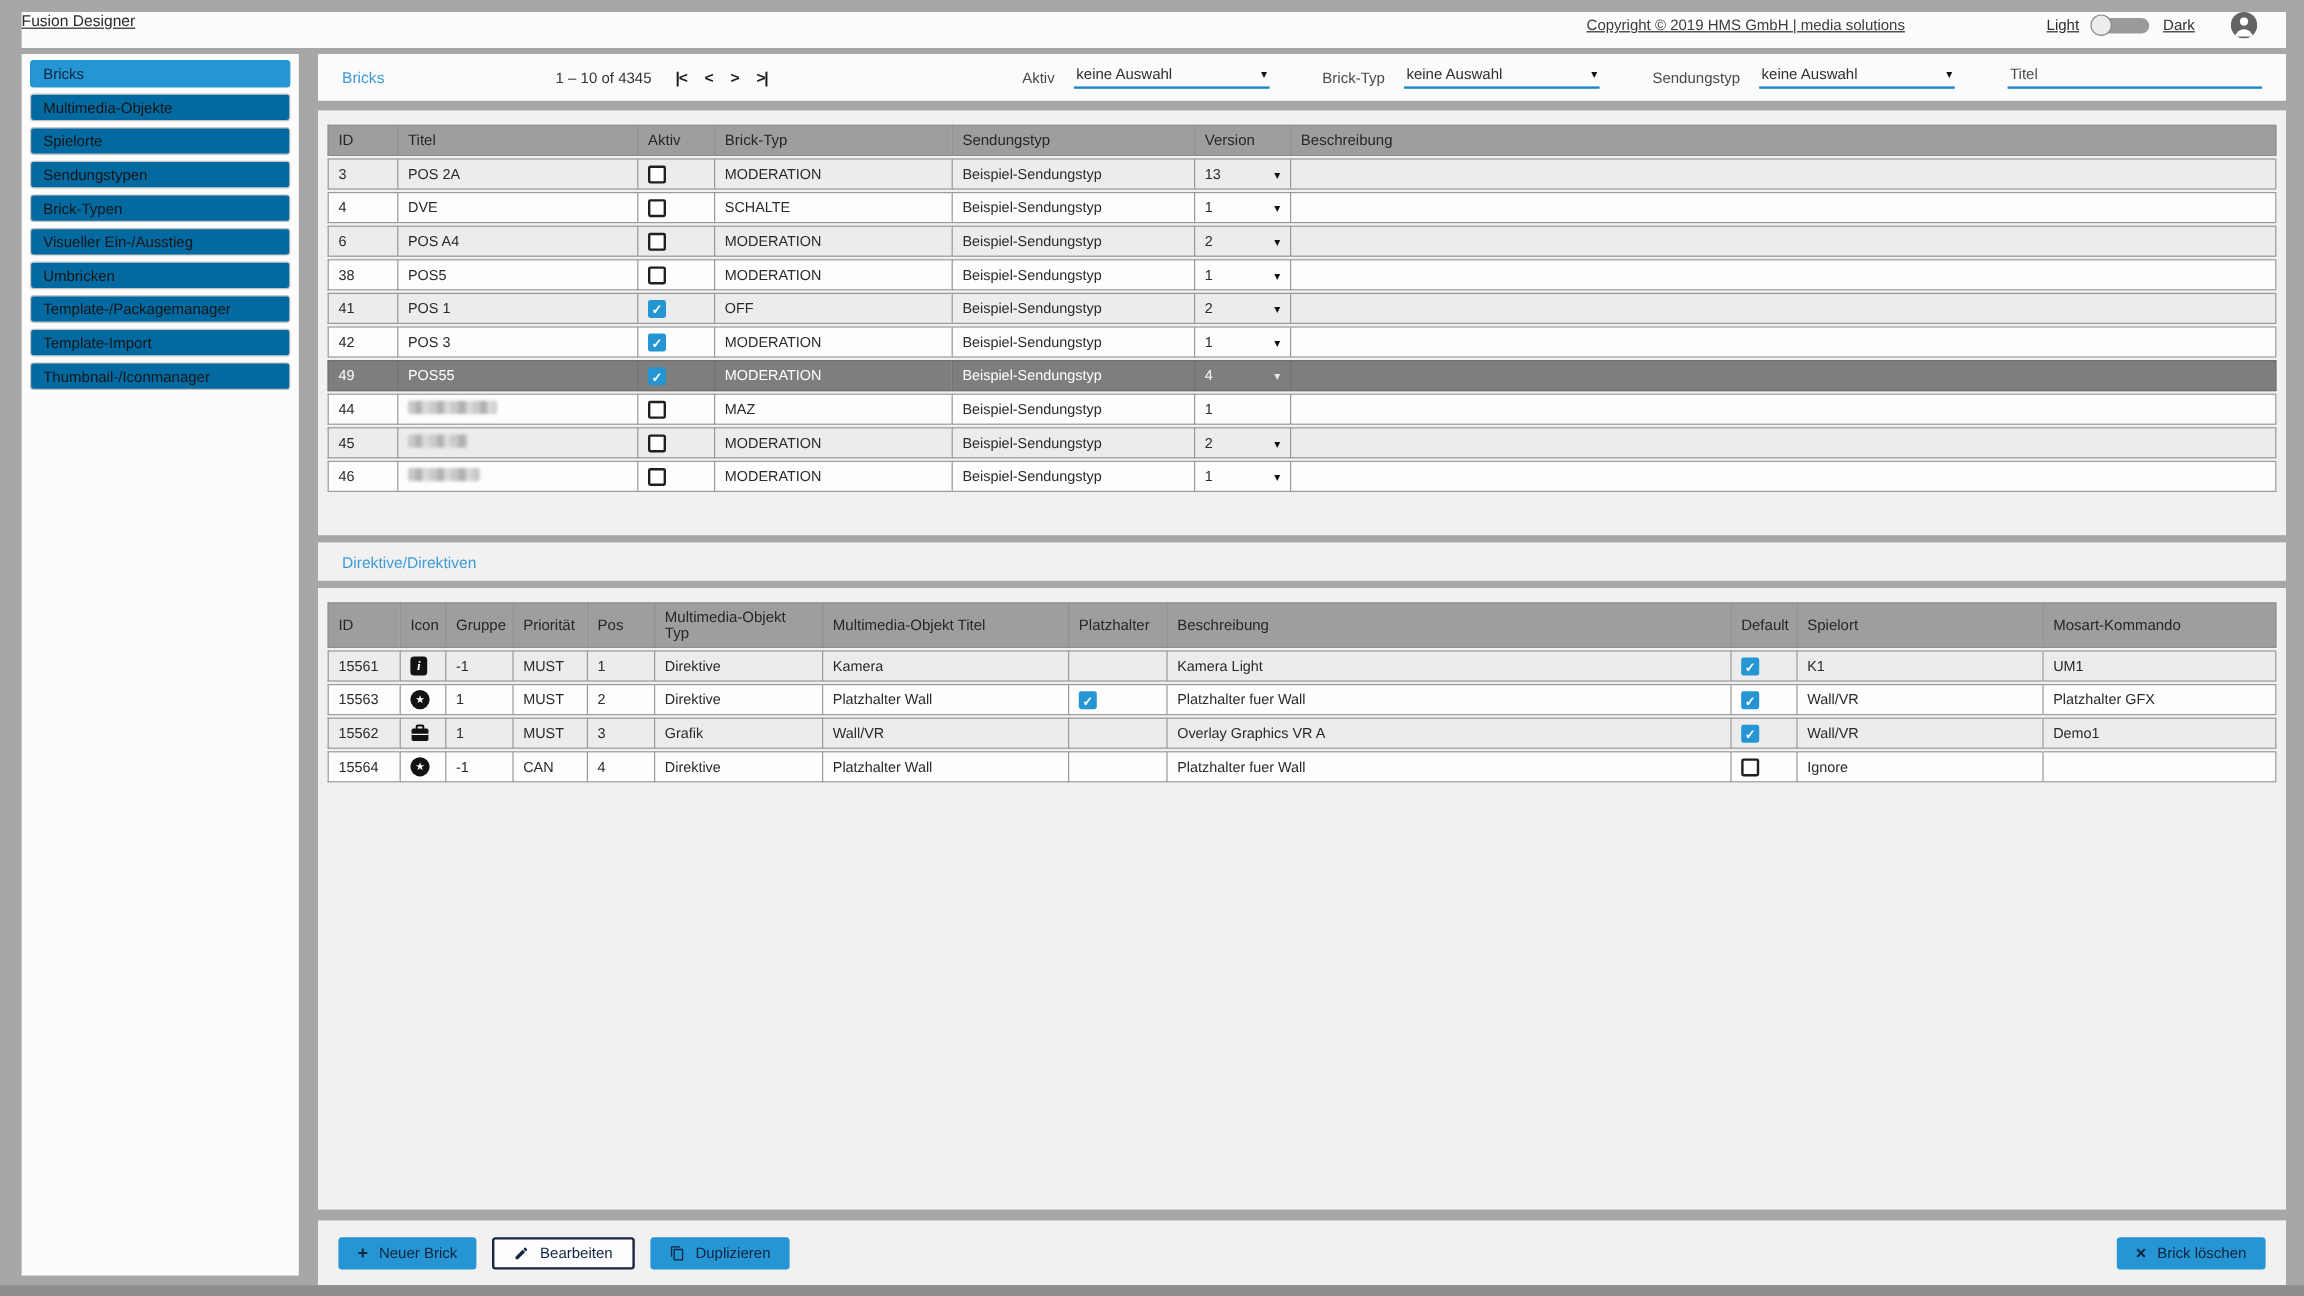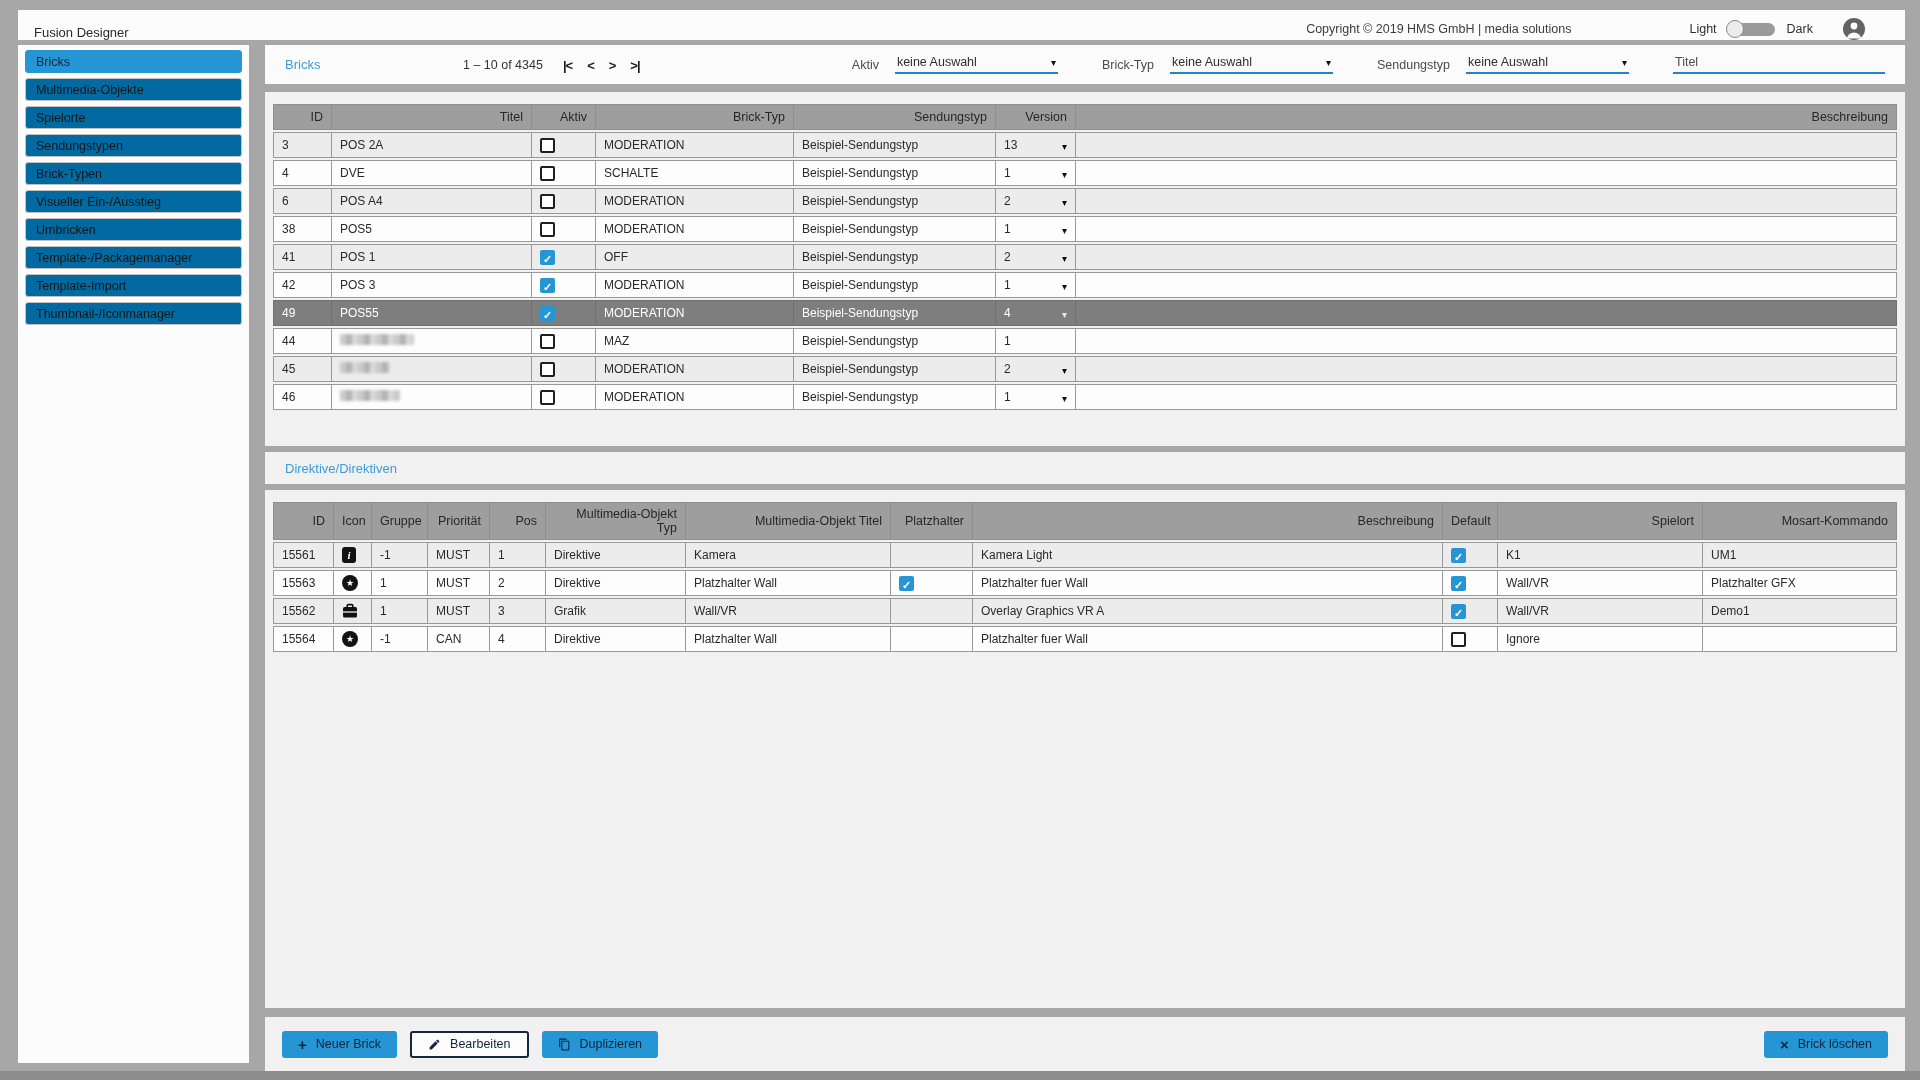--- a/index.html
+++ b/index.html
@@ -4,21 +4,21 @@
 <style>
   * { box-sizing: border-box; }
   html,body { margin:0; padding:0; }
   body {
     width:1920px; height:1080px; position:relative; overflow:hidden;
     background:#a7a7a7; font-family:"Liberation Sans", sans-serif; color:#2a2a2a;
   }
   
   .topbar {
     position:absolute; left:18px; right:15px; top:10px; height:30px;
-    background:#fcfcfc; display:flex; align-items:flex-end; padding:0 16px;
+    background:#fcfcfc; display:flex; align-items:flex-start; padding:0 0;text-decoration:underline;
   }
   .app-title { font-size:13px; color:#2b2b2b; }
   .topbar-right { margin-left:auto; display:flex; align-items:center; }
   .copyright { font-size:12.5px; color:#3c3c3c; }
   .theme { display:flex; align-items:center; margin-left:118px; cursor:pointer; }
   .theme-label { font-size:12.5px; color:#2f2f2f; }
   .toggle-track {
     position:relative; width:46px; height:13px; border-radius:7px;
     background:#9a9a9a; margin:0 12px; display:inline-block;
   }
@@ -68,21 +68,21 @@
     background:transparent; font-family:"Liberation Sans",sans-serif;
     font-size:12.5px; color:#2f2f2f; padding:0 2px 3px 2px; outline:none;
   }
   .titel-input::placeholder { color:#4d4d4d; opacity:1; }
   
   .tpanel1 { height:354px; margin-bottom:6px; padding:10px 8px; }
   .strip { height:32px; margin-bottom:6px; display:flex; align-items:center; padding:16px 20px; }
   .tpanel2 { height:518px; margin-bottom:9px; padding:10px 8px; }
   table { width:100%; border-collapse:separate; border-spacing:0 2px; table-layout:fixed; }
   th {
-    background:#9e9e9e; color:#272727; font-weight:400; font-size:12.5px; text-align:right;
+    background:#9e9e9e; color:#272727; font-weight:400; font-size:12.5px; text-align:left;
     padding:4px 8px; height:26px; border-top:1px solid #8f8f8f; border-bottom:1px solid #8f8f8f;
   }
   th + th { border-left:1px solid #8f8f8f; }
   th:first-child { border-left:1px solid #8f8f8f; }
   th:last-child { border-right:1px solid #8f8f8f; }
   td {
     font-size:12px; color:#2a2a2a; padding:4px 8px; height:26px;
     border-top:1px solid #999; border-bottom:1px solid #999;
     overflow:hidden; white-space:nowrap;
   }

